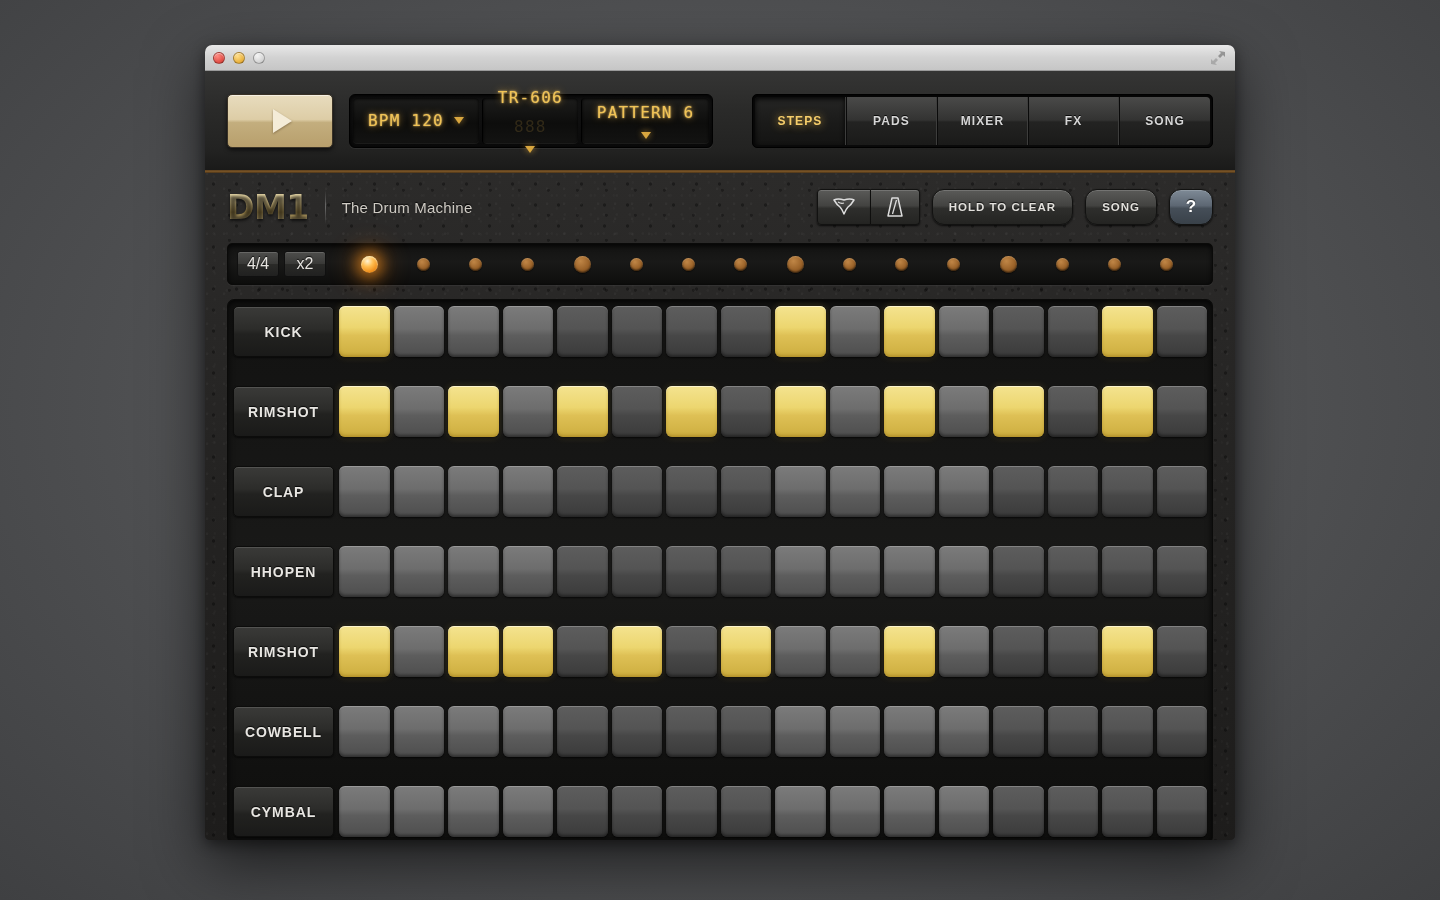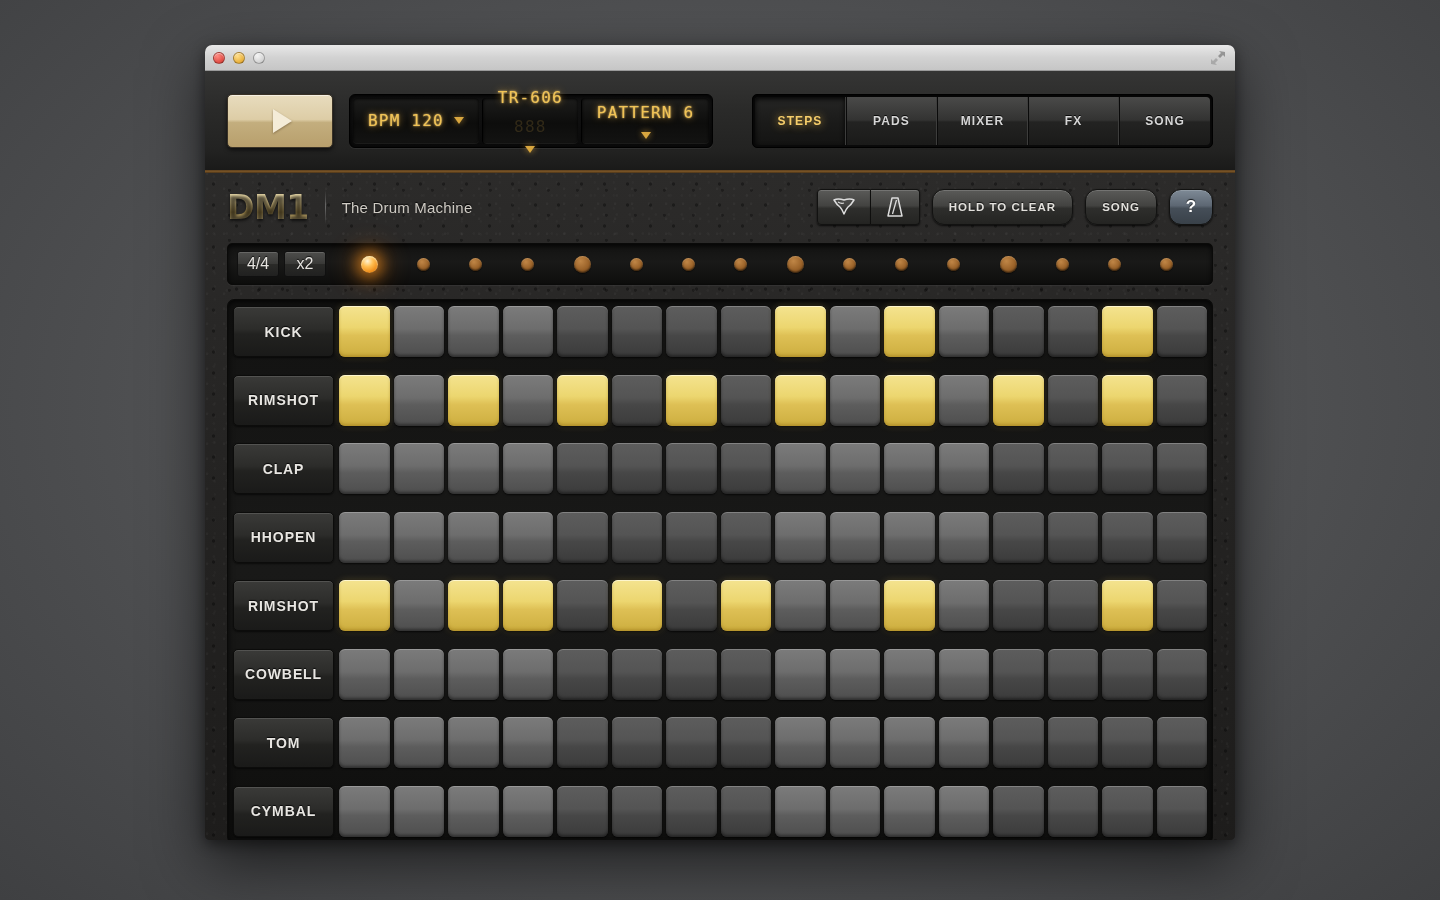--- a/index.html
+++ b/index.html
@@ -569,41 +569,20 @@
             <div class="pad"></div>
             <div class="pad"></div>
             <div class="pad"></div>
             <div class="pad dim"></div>
             <div class="pad dim"></div>
             <div class="pad dim"></div>
             <div class="pad dim"></div>
           </div>
         </div>
         <div class="row">
-          <div class="track-label">TOM</div>
-          <div class="steps">
-            <div class="pad"></div>
-            <div class="pad"></div>
-            <div class="pad"></div>
-            <div class="pad"></div>
-            <div class="pad dim"></div>
-            <div class="pad dim"></div>
-            <div class="pad dim"></div>
-            <div class="pad dim"></div>
-            <div class="pad"></div>
-            <div class="pad"></div>
-            <div class="pad"></div>
-            <div class="pad"></div>
-            <div class="pad dim"></div>
-            <div class="pad dim"></div>
-            <div class="pad dim"></div>
-            <div class="pad dim"></div>
-          </div>
-        </div>
-        <div class="row">
           <div class="track-label">CYMBAL</div>
           <div class="steps">
             <div class="pad"></div>
             <div class="pad"></div>
             <div class="pad"></div>
             <div class="pad"></div>
             <div class="pad dim"></div>
             <div class="pad dim"></div>
             <div class="pad dim"></div>
             <div class="pad dim"></div>

